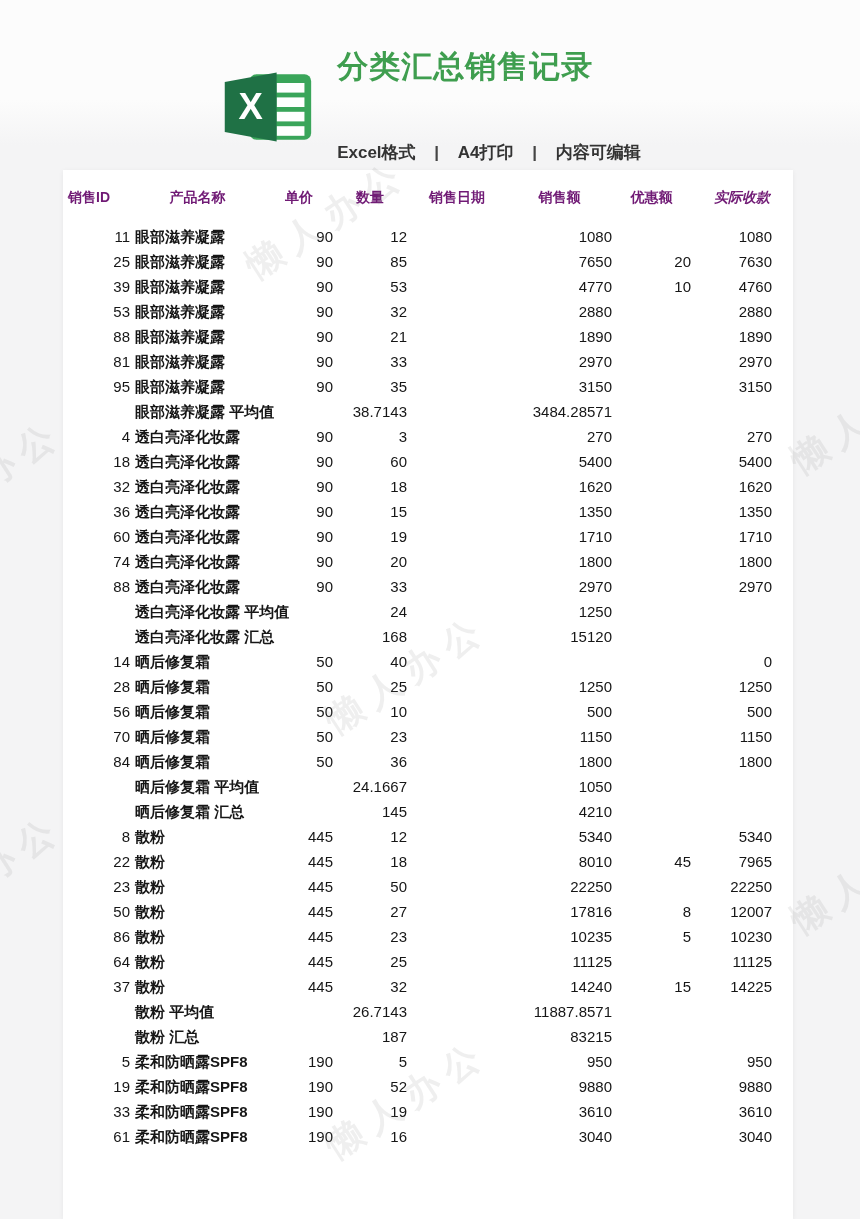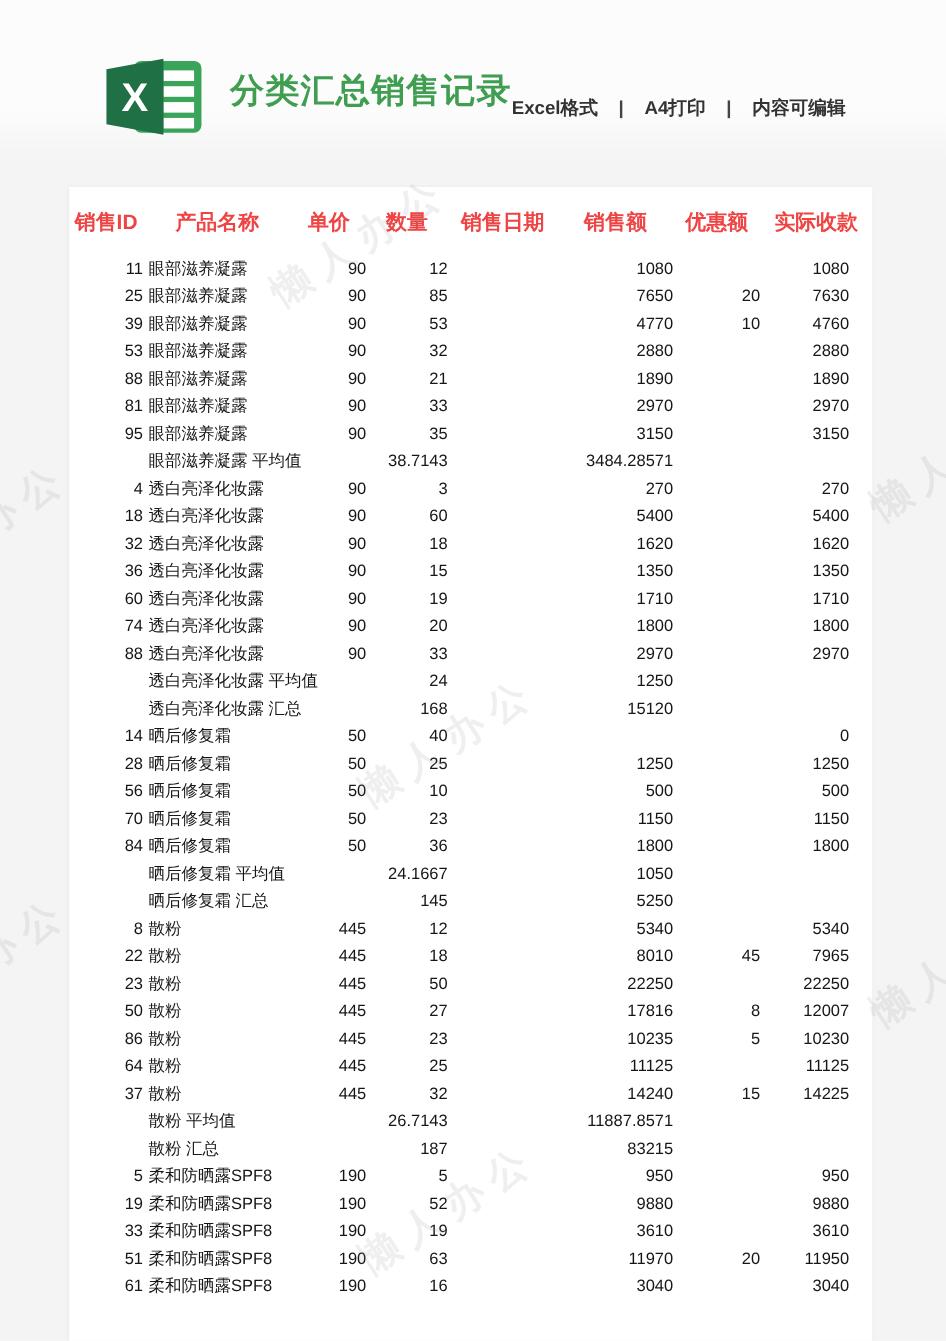--- a/index.html
+++ b/index.html
@@ -18,21 +18,21 @@
     background:linear-gradient(180deg,#fcfcfc 0px,#fcfcfc 100px,#f4f4f5 145px,#f4f4f5 100%);
   }
 
   
   .hero{
     position:relative;
     display:flex;justify-content:center;align-items:center;
     padding-top:50px;gap:22px;z-index:3;
   }
   .hero-icon{width:96px;height:76px;flex:0 0 auto;}
-  .hero-text{display:flex;flex-direction:row;}
+  .hero-text{display:flex;flex-direction:column;gap:36px;}
   .hero-title{
     font-size:31px;font-weight:bold;color:var(--title-green);
     letter-spacing:1px;line-height:34px;
   }
   .hero-sub{
     margin-top:22px;font-size:17px;font-weight:bold;color:#333;line-height:22px;
   }
   .hero-sub .sep{margin:0 14px;color:#444;font-weight:bold;}
 
   
@@ -49,32 +49,32 @@
     position:absolute;left:63px;top:170px;width:730px;height:1049px;
     background:var(--panel);
     box-shadow:0 1px 5px rgba(0,0,0,0.06);
     z-index:1;
   }
   table{border-collapse:collapse;table-layout:fixed;width:730px;}
   col.c0{width:67px;}  col.c1{width:135px;} col.c2{width:68px;}
   col.c3{width:74px;}  col.c4{width:100px;} col.c5{width:105px;}
   col.c6{width:79px;}  col.c7{width:102px;}
   thead th{
-    font-size:19px;font-weight:bold;color:#ef4444;
+    font-size:14px;font-weight:bold;color:#701a75;
     padding:19px 0 17px 0;text-align:center;white-space:nowrap;
   }
   thead th.h-id{text-align:left;padding-left:5px;}
-  thead th:last-child{}
+  thead th:last-child{font-style:italic;}
   tbody td{
     height:25px;line-height:25px;font-size:15px;color:#161616;
     text-align:right;white-space:nowrap;overflow:visible;padding:0;
   }
-  tbody td.c-name{text-align:left;padding-left:5px;}
+  tbody td.c-name{text-align:left;padding-left:5px;font-weight:bold;}
   tbody td:last-child{padding-right:21px;}
-  tr.row-summary td.c-name{font-weight:normal;}
+  tr.row-summary td.c-name{font-weight:bold;}
 </style>
 </head>
 <body>
 
 <div class="hero">
   <svg class="hero-icon" viewBox="0 0 100 78" aria-hidden="true">
     <rect x="32" y="5" width="64" height="68" rx="7" fill="var(--icon-light)"></rect>
     <g fill="#ffffff">
       <rect x="41" y="14" width="13" height="10"></rect>
         <rect x="60" y="14" width="29" height="10"></rect>
@@ -362,21 +362,21 @@
           <td class="c-sales">1050</td>
           <td class="c-discount"></td>
           <td class="c-actual"></td>
         </tr>
         <tr class="row-summary">
           <td class="c-id"></td>
           <td class="c-name">晒后修复霜 汇总</td>
           <td class="c-price"></td>
           <td class="c-qty">145</td>
           <td class="c-date"></td>
-          <td class="c-sales">5250</td>
+          <td class="c-sales">4210</td>
           <td class="c-discount"></td>
           <td class="c-actual"></td>
         </tr>
         <tr class="row-data">
           <td class="c-id">8</td>
           <td class="c-name">散粉</td>
           <td class="c-price">445</td>
           <td class="c-qty">12</td>
           <td class="c-date"></td>
           <td class="c-sales">5340</td>
@@ -487,30 +487,20 @@
           <td class="c-id">33</td>
           <td class="c-name">柔和防晒露SPF8</td>
           <td class="c-price">190</td>
           <td class="c-qty">19</td>
           <td class="c-date"></td>
           <td class="c-sales">3610</td>
           <td class="c-discount"></td>
           <td class="c-actual">3610</td>
         </tr>
         <tr class="row-data">
-          <td class="c-id">51</td>
-          <td class="c-name">柔和防晒露SPF8</td>
-          <td class="c-price">190</td>
-          <td class="c-qty">63</td>
-          <td class="c-date"></td>
-          <td class="c-sales">11970</td>
-          <td class="c-discount">20</td>
-          <td class="c-actual">11950</td>
-        </tr>
-        <tr class="row-data">
           <td class="c-id">61</td>
           <td class="c-name">柔和防晒露SPF8</td>
           <td class="c-price">190</td>
           <td class="c-qty">16</td>
           <td class="c-date"></td>
           <td class="c-sales">3040</td>
           <td class="c-discount"></td>
           <td class="c-actual">3040</td>
         </tr>
       </tbody>

